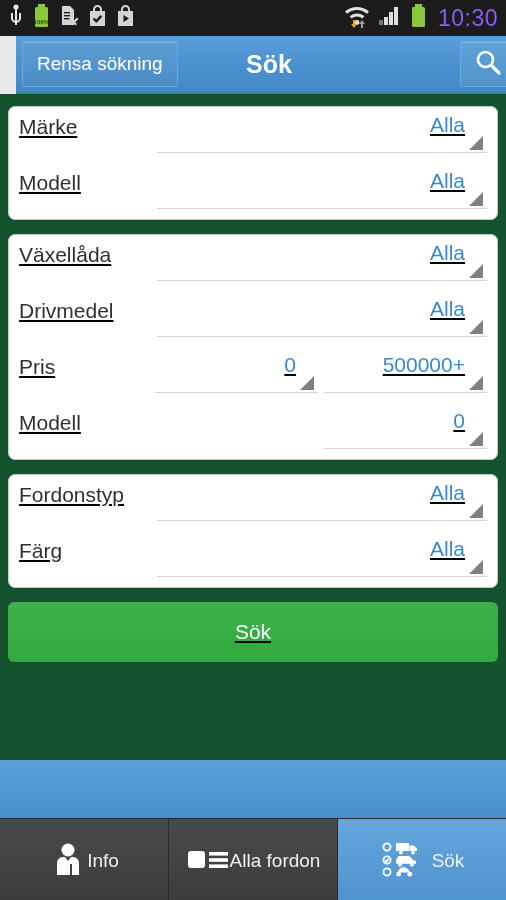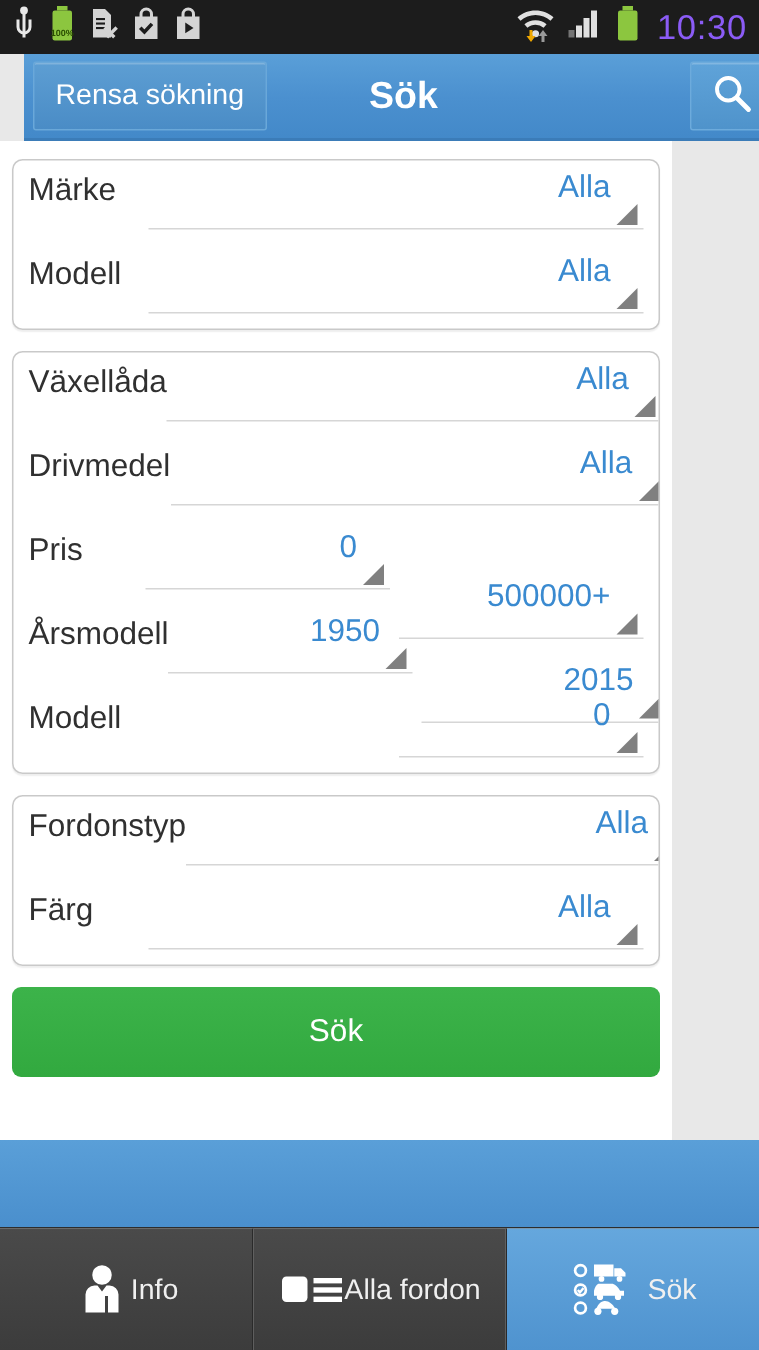--- a/index.html
+++ b/index.html
@@ -50,23 +50,24 @@
     margin-left: auto; margin-right: 6px;
     width: 56px; height: 46px;
     display: flex; align-items: center; justify-content: center;
     background: linear-gradient(to bottom, #5fa3d9 0%, #4f93cb 100%);
     border: 1px solid #6dabdc; border-radius: 2px;
     box-shadow: inset 0 1px 0 rgba(255,255,255,.22);
   }
 
   
   .content {
-    position: absolute; top: 94px; left: 0; width: 448px; height: 724px;
-    background: #ffffff;
+    position: absolute; top: 94px; left: 0; width: 506px; height: 724px;
+    background: #14532d;
     padding: 12px 8px 0 8px;
+    text-decoration: underline;
   }
   .card {
     background: #ffffff;
     border: 1px solid #c9c9c9;
     border-radius: 7px;
     margin-bottom: 14px;
     box-shadow: 0 1px 1px rgba(0,0,0,.07);
     overflow: hidden;
   }
   .row {
@@ -91,21 +92,21 @@
     white-space: nowrap;
   }
   .spinner::after {
     content: ""; position: absolute; right: 4px; bottom: 2px;
     width: 0; height: 0;
     border-left: 14px solid transparent;
     border-bottom: 14px solid #808080;
   }
   .sp-wide { width: 330px; }
   .sp-half { width: 163px; }
-  .sp-half + .sp-half { margin-left: 6px; margin-top: 33px; }
+  .sp-half + .sp-half { margin-left: 6px; }
 
   
   .btn-sok {
     margin-top: 4px;
     height: 60px; border-radius: 6px;
     background: linear-gradient(to bottom, #3cb34a 0%, #32a93f 100%);
     color: #ffffff; font-size: 21px;
     display: flex; align-items: center; justify-content: center;
   }
 
@@ -272,31 +273,20 @@
         </div>
       </div>
       <div class="row">
         <span class="row-label">Pris</span>
         <div class="spinners">
           <div class="spinner sp-half">
             <span class="spinner-val">0</span>
           </div>
           <div class="spinner sp-half">
             <span class="spinner-val">500000+</span>
-          </div>
-        </div>
-      </div>
-      <div class="row">
-        <span class="row-label">Årsmodell</span>
-        <div class="spinners">
-          <div class="spinner sp-half">
-            <span class="spinner-val">1950</span>
-          </div>
-          <div class="spinner sp-half">
-            <span class="spinner-val">2015</span>
           </div>
         </div>
       </div>
       <div class="row">
         <span class="row-label">Modell</span>
         <div class="spinners">
           <div class="spinner sp-half">
             <span class="spinner-val">0</span>
           </div>
         </div>

